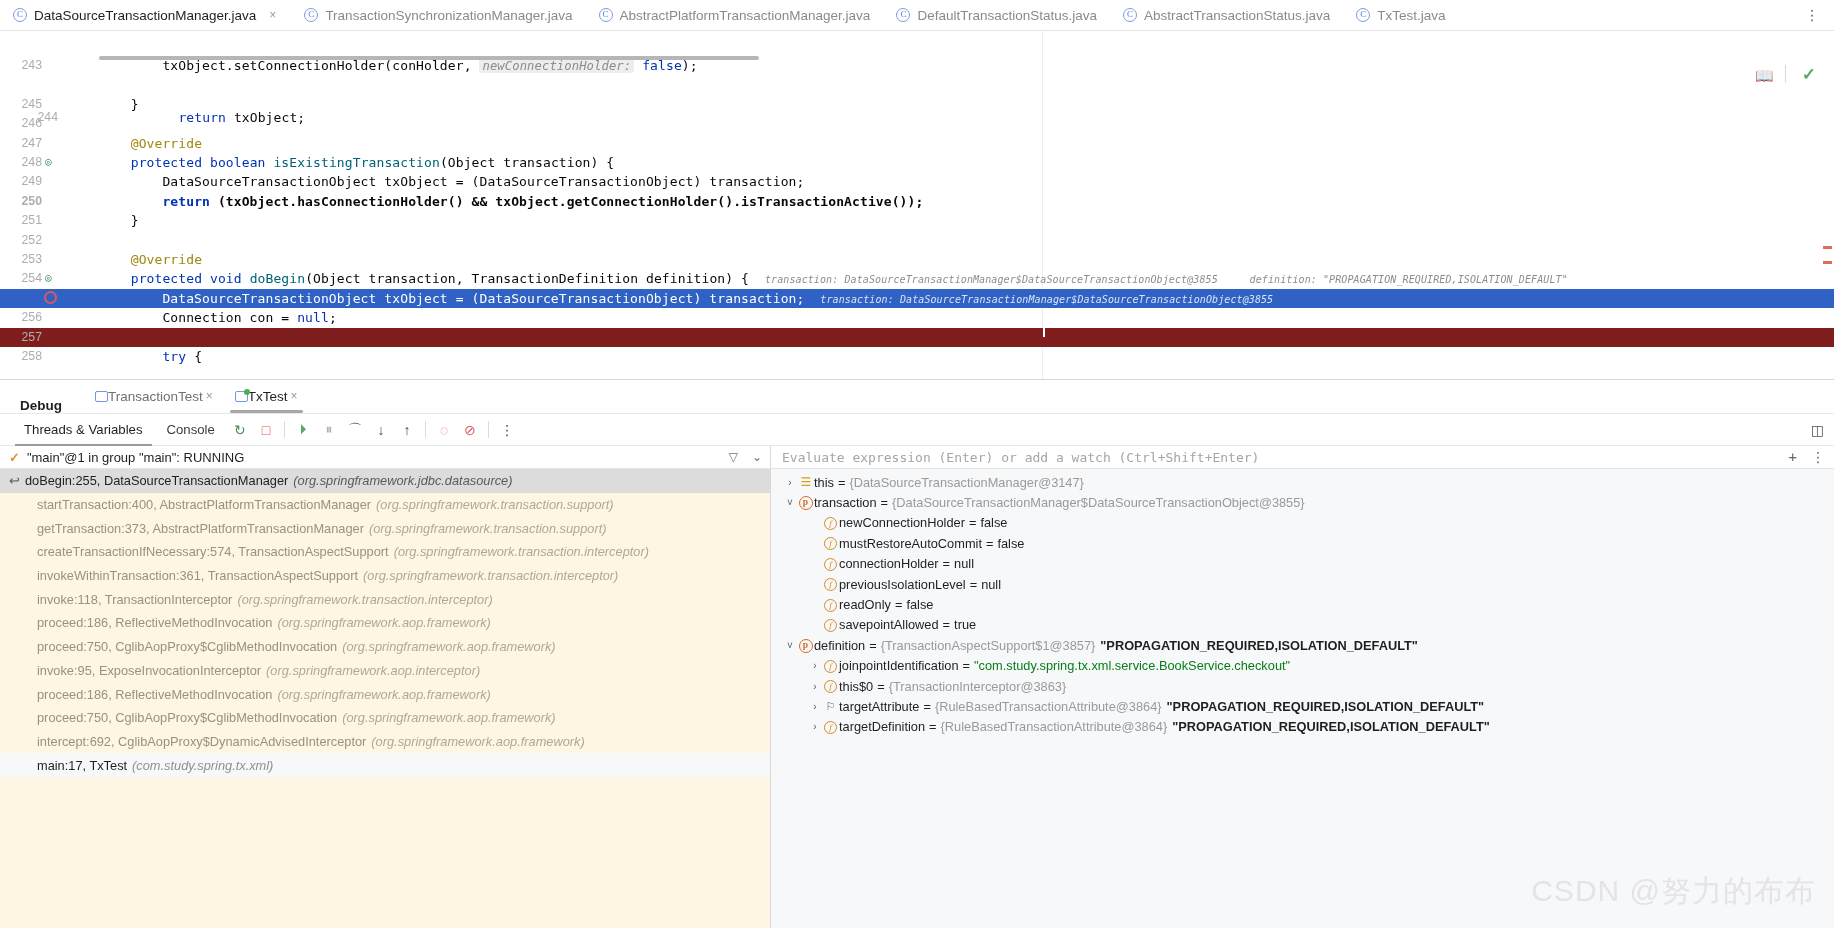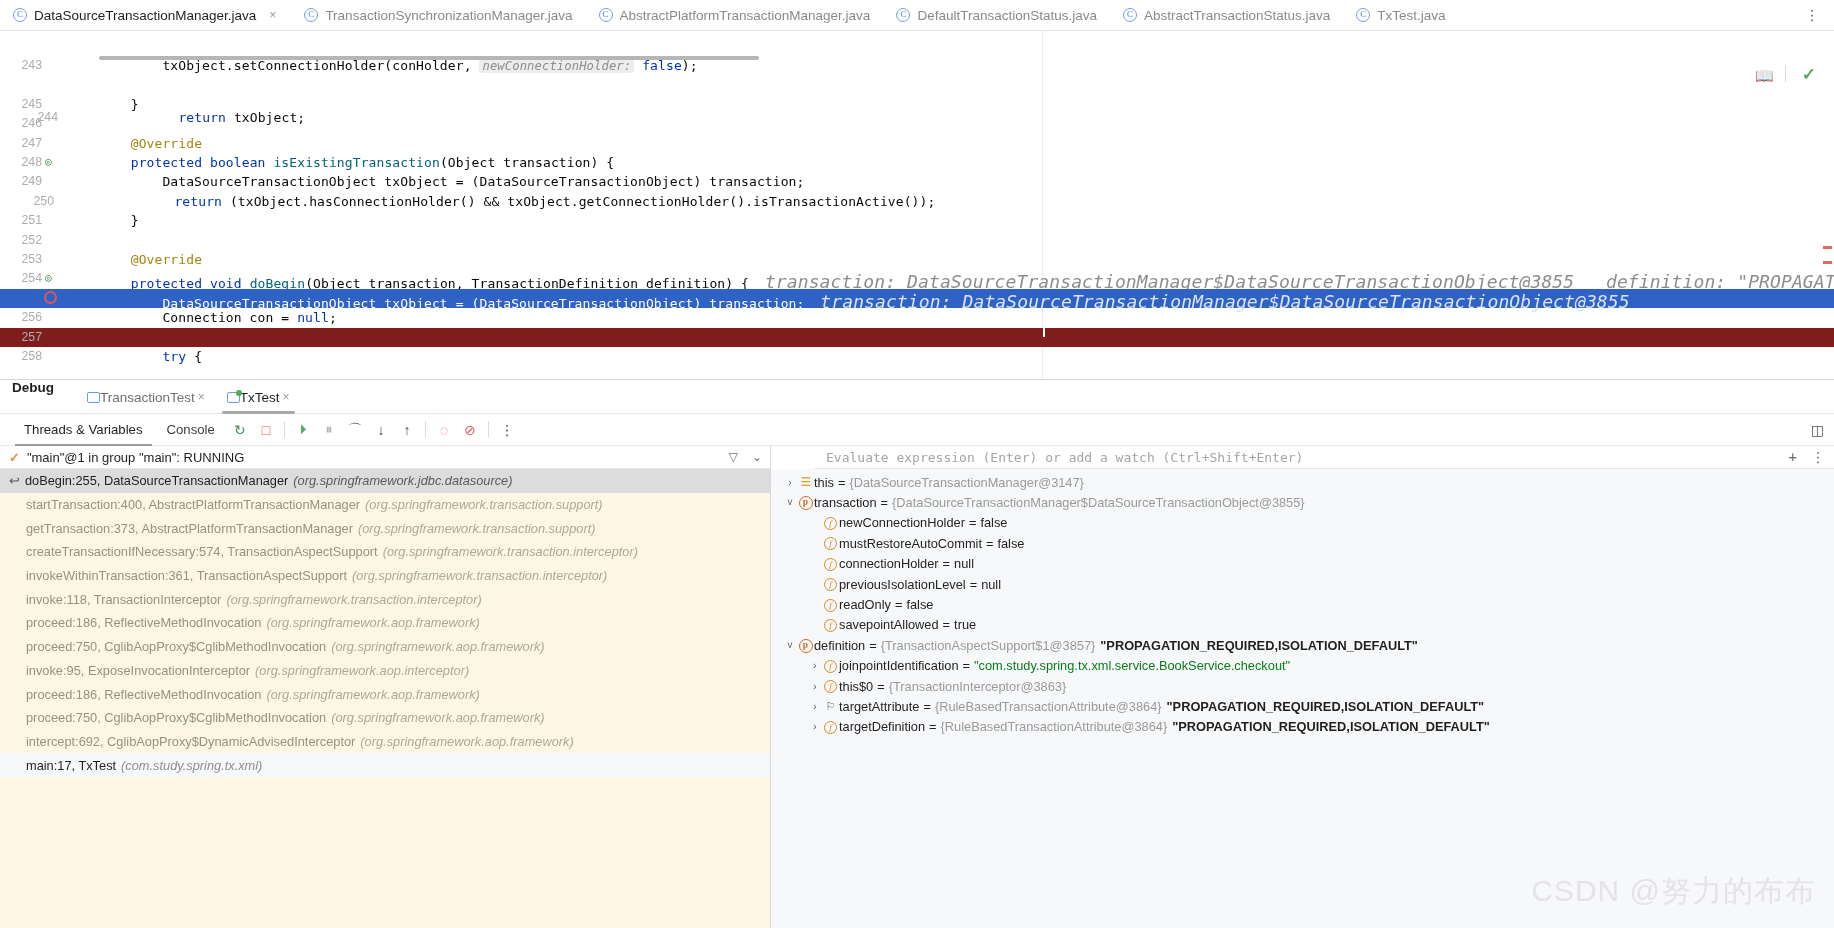--- a/index.html
+++ b/index.html
@@ -34,21 +34,21 @@
     top:2px; }
   .gicon { position:absolute; left:45px; top:2px; font-size:11px; }
   .ctext { position:absolute; left:99px; top:2px; font-size:13px;
     color:#080808; letter-spacing:0.1px; }
   .crow.cur { background:#7f1d1d; }
   .crow.sel { background:#2f62c4; }
   .crow.sel .ctext { color:#ffffff; }
   .kw { color:#0033b3; }
   .ann { color:#9e880d; }
   .mname { color:#00627a; }
-  .hint { color:#8c8c8c; font-style:italic; font-size:18px; }
+  .hint { color:#8c8c8c; font-style:italic; font-size:10px; }
   .crow.sel .hint { color:#dbe4f7; }
   .hintchip { background:#ededed; color:#8c8c8c; font-style:italic;
     border-radius:3px; padding:0 3px; font-size:12.2px; }
   .bp { position:absolute; left:44px; top:2px; width:13px; height:13px;
     border-radius:50%; border:2px solid #db5860; box-sizing:border-box; }
   #vguide { position:absolute; left:1042px; top:0; bottom:0; width:1px;
     background:#ebecef; }
   #caret { position:absolute; left:1043px; top:287px; width:1.7px; height:19px;
     background:#ffffff; }
   #bookicon { position:absolute; right:60px; top:36px; font-size:15px;
@@ -62,21 +62,21 @@
   #scrollmark2 { position:absolute; right:2px; top:230px; width:9px;
     height:3px; background:#e06c5b; }
   #hscroll { position:absolute; left:99px; right:80px; bottom:2px; height:6px;
     background:#c9c9c9; border-radius:3px; }
   #topscroll { position:absolute; left:99px; top:25px; width:660px; height:4px;
     background:#b6b6b6; border-radius:2px; }
 
   
   #debugpanel { position:absolute; left:0; top:379px; right:0; bottom:0;
     background:#ffffff; border-top:1px solid #d6d6d6; }
-  #dbgheader { height:34px; display:flex; align-items:flex-start; padding-left:12px;
+  #dbgheader { height:34px; display:flex; align-items:flex-end; padding-left:20px;
     gap:0; border-bottom:1px solid #e8e8e8; }
   #dbgheader .title { font-size:13.5px; color:#1f1f1f; font-weight:bold;
     margin-right:22px; }
   .dtab { display:flex; align-items:center; padding:0 11px;
     height:34px; font-size:13.5px; color:#707070; position:relative; }
   .dtab.active { color:#1f1f1f; }
   .dtab.active:after { content:''; position:absolute; left:6px; right:6px;
     bottom:0; height:3px; background:#a8a8a8; border-radius:2px; }
   .runicon { width:13px; height:11px; border:1.4px solid #6f9ae3;
     border-radius:2px; position:relative; flex:0 0 auto; }
@@ -102,30 +102,30 @@
   #framespane { width:771px; position:relative; border-right:1px solid #d9d9d9;
     background:#ffffff; }
   #threadrow { height:23px; display:flex; align-items:center; gap:7px;
     padding-left:9px; font-size:13px; color:#1f1f1f; border-bottom:1px solid #e6e6e6;
     position:relative; }
   #threadrow .chk { color:#e8913a; font-size:13px; font-weight:bold; }
   #threadrow .right { position:absolute; right:8px; display:flex; gap:14px;
     color:#6f6f6f; font-size:12px; align-items:center; }
   #frameslist { position:absolute; top:23px; left:0; right:0; bottom:0;
     background:#fdf6e3; overflow:hidden; }
-  .frame { height:23.7px; display:flex; align-items:center; padding-left:26px;
+  .frame { height:23.7px; display:flex; align-items:center; padding-left:37px;
     font-size:12.8px; color:#9a9180; white-space:nowrap; position:relative; }
   .frame.selected { background:#dcdcdc; color:#1f1f1f; padding-left:9px; }
   .frame.selected .retarrow { color:#5a5a5a; margin-right:5px; font-size:13px; }
   .frame.own { background:#f7f8fa; color:#1f1f1f; }
   .frame .pkg { font-style:italic; color:#b0a896; margin-left:5px; }
   .frame.selected .pkg { font-style:italic; color:#5a5a5a; }
   .frame.own .pkg { font-style:italic; color:#8f8f8f; }
 
-  #varspane { flex:1; position:relative; background:#ffffff;padding-left:44px; }
+  #varspane { flex:1; position:relative; background:#ffffff; }
   #evalrow { height:23px; display:flex; align-items:center; padding-left:11px;
     font-size:13px; color:#a5a5a5; font-family:"DejaVu Sans Mono", monospace;
     border-bottom:1px solid #e6e6e6; position:relative; }
   #evalrow .right { position:absolute; right:9px; display:flex; gap:14px;
     color:#666; font-size:14px; align-items:center; }
   #varslist { position:absolute; top:23px; left:0; right:0; bottom:0;
     background:#f7f8fa; overflow:hidden; padding-top:3px; }
   .vrow { height:20.4px; display:flex; align-items:center; font-size:12.8px;
     white-space:nowrap; color:#1f1f1f; }
   .vrow .arrow { width:14px; text-align:center; color:#5a5a5a; font-size:10px;
@@ -186,21 +186,21 @@
   <div id="gutter"></div>
   <div id="vguide"></div>
   <div id="codearea">
       <div class="crow" style="top: 25px; position: absolute; left: 0px; right: 0px;"><span class="lnum">243</span><span class="ctext">        txObject.setConnectionHolder(conHolder, <span class="hintchip">newConnectionHolder:</span> <span class="kw">false</span>);</span></div>
       <div class="crow" style="top: 44.4px; position: absolute; left: 16px; right: 0px; margin-top: 33px;"><span class="lnum">244</span><span class="ctext">        <span class="kw">return</span> txObject;</span></div>
       <div class="crow" style="top: 63.8px; position: absolute; left: 0px; right: 0px;"><span class="lnum">245</span><span class="ctext">    }</span></div>
       <div class="crow" style="top: 83.2px; position: absolute; left: 0px; right: 0px;"><span class="lnum">246</span><span class="ctext">    </span></div>
       <div class="crow" style="top: 102.6px; position: absolute; left: 0px; right: 0px;"><span class="lnum">247</span><span class="ctext">    <span class="ann">@Override</span></span></div>
       <div class="crow" style="top: 122px; position: absolute; left: 0px; right: 0px;"><span class="lnum">248</span><span class="gicon" style="color:#3f8f4f">◎</span><span class="ctext">    <span class="kw">protected</span> <span class="kw">boolean</span> <span class="mname">isExistingTransaction</span>(Object transaction) {</span></div>
       <div class="crow" style="top: 141.4px; position: absolute; left: 0px; right: 0px;"><span class="lnum">249</span><span class="ctext">        DataSourceTransactionObject txObject = (DataSourceTransactionObject) transaction;</span></div>
-      <div class="crow" style="top: 160.8px; position: absolute; left: 12px; right: 0px;"><span class="lnum">250</span><span class="ctext">        <span class="kw">return</span> (txObject.hasConnectionHolder() &amp;&amp; txObject.getConnectionHolder().isTransactionActive());</span></div>
+      <div class="crow" style="top: 160.8px; position: absolute; left: 0px; right: 0px; font-weight: bold;"><span class="lnum">250</span><span class="ctext">        <span class="kw">return</span> (txObject.hasConnectionHolder() &amp;&amp; txObject.getConnectionHolder().isTransactionActive());</span></div>
       <div class="crow" style="top: 180.2px; position: absolute; left: 0px; right: 0px;"><span class="lnum">251</span><span class="ctext">    }</span></div>
       <div class="crow" style="top: 199.6px; position: absolute; left: 0px; right: 0px;"><span class="lnum">252</span><span class="ctext">    </span></div>
       <div class="crow" style="top: 219px; position: absolute; left: 0px; right: 0px;"><span class="lnum">253</span><span class="ctext">    <span class="ann">@Override</span></span></div>
       <div class="crow" style="top: 238.4px; position: absolute; left: 0px; right: 0px;"><span class="lnum">254</span><span class="gicon" style="color:#3f8f4f">◎</span><span class="ctext">    <span class="kw">protected</span> <span class="kw">void</span> <span class="mname">doBegin</span>(Object transaction, TransactionDefinition definition) {  <span class="hint">transaction: DataSourceTransactionManager$DataSourceTransactionObject@3855</span>    <span class="hint">definition: "PROPAGATION_REQUIRED,ISOLATION_DEFAULT"</span></span></div>
       <div class="crow sel" style="top: 257.8px; position: absolute; left: 0px; right: 0px;"><span class="bp"></span><span class="ctext">        DataSourceTransactionObject txObject = (DataSourceTransactionObject) transaction;  <span class="hint">transaction: DataSourceTransactionManager$DataSourceTransactionObject@3855</span></span></div>
       <div class="crow" style="top: 277.2px; position: absolute; left: 0px; right: 0px;"><span class="lnum">256</span><span class="ctext">        Connection con = <span class="kw">null</span>;</span></div>
       <div class="crow cur" style="top: 296.6px; position: absolute; left: 0px; right: 0px;"><span class="lnum">257</span><span class="ctext">    </span></div>
       <div class="crow" style="top: 316px; position: absolute; left: 0px; right: 0px;"><span class="lnum">258</span><span class="ctext">        <span class="kw">try</span> {</span></div>
       <div class="crow" style="top: 354.8px; position: absolute; left: 0px; right: 0px;"><span class="lnum">260</span><span class="ctext">                txObject.getConnectionHolder().isSynchronizedWithTransaction()) {</span></div>
     </div>

